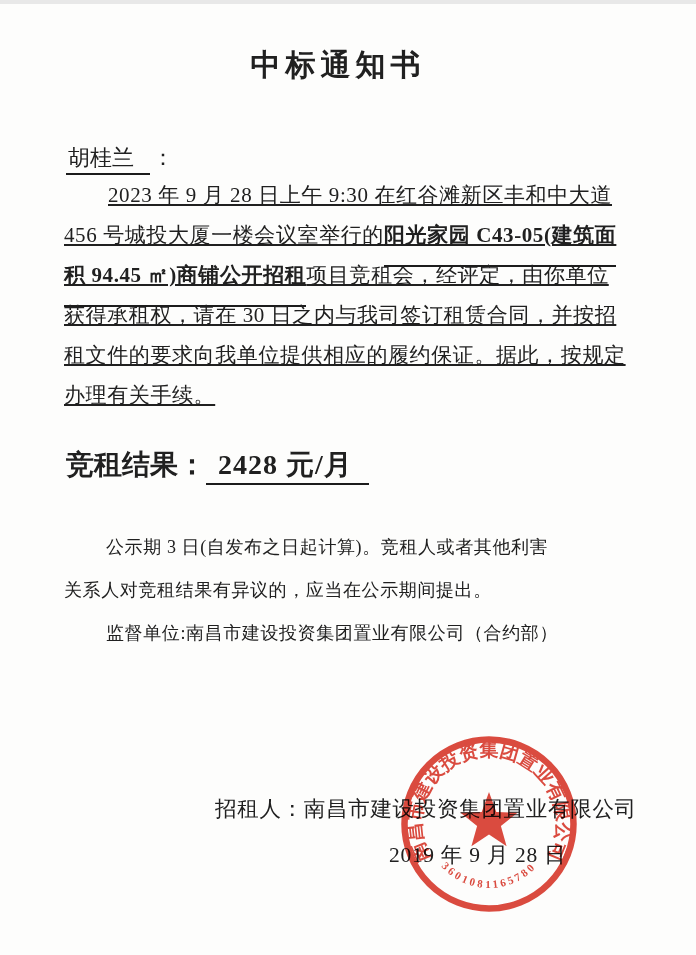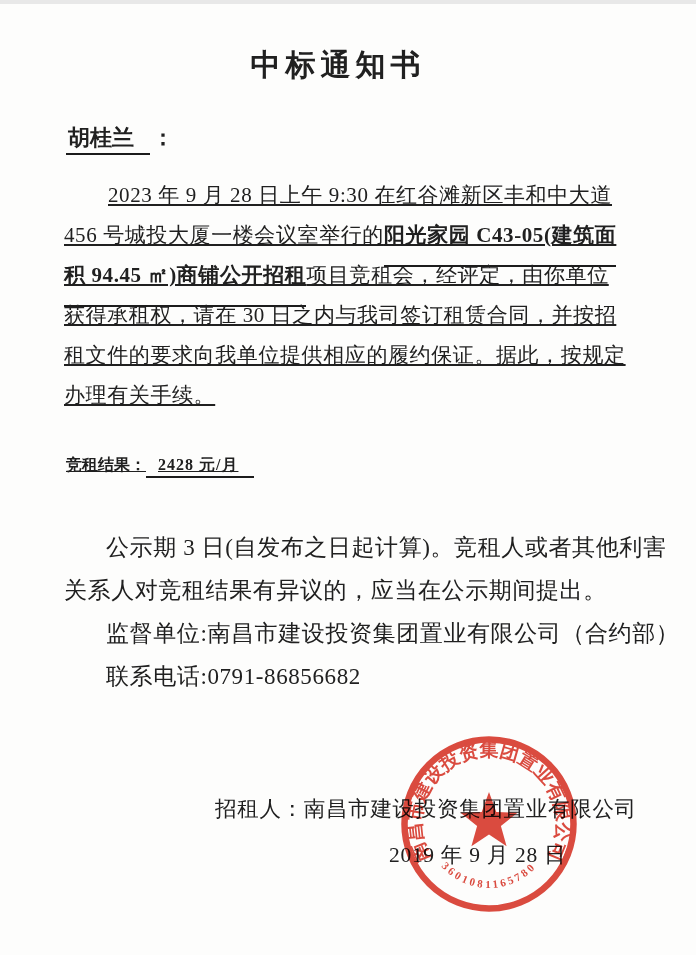--- a/index.html
+++ b/index.html
@@ -13,44 +13,44 @@
     color:#202020;
   }
   
   .doc-title{
     position:absolute;top:41px;left:0;width:676px;
     text-align:center;
     font-size:30px;font-weight:700;letter-spacing:5px;
   }
   
   .addressee{
-    position:absolute;left:66px;top:120px;
-    font-size:22px;font-weight:700;line-height:28px;white-space:nowrap;
+    position:absolute;left:66px;top:140px;
+    font-size:22px;font-weight:400;line-height:28px;white-space:nowrap;
   }
   .u-name{border-bottom:2.5px solid #1c1c1c;padding:0 16px 3px 2px;}
   .addr-colon{margin-left:2px;}
   
   .body-para{position:absolute;left:64px;top:171px;width:548px;}
   .body-para .line{
     height:40px;line-height:40px;white-space:nowrap;
     font-size:21px;letter-spacing:0.6px;text-decoration:underline;
   }
   .body-para .line.indent{text-indent:44px;}
   .em{font-weight:700;border-bottom:2.5px solid #1c1c1c;padding-bottom:18px;}
   
   .result-line{
     position:absolute;left:66px;top:446px;
-    font-size:16px;font-weight:700;line-height:30px;white-space:nowrap;text-decoration:underline;
+    font-size:28px;font-weight:700;line-height:30px;white-space:nowrap;
   }
   .u-val{border-bottom:2.5px solid #1c1c1c;padding:0 16px 3px 12px;letter-spacing:1px;}
   
   .notice-para{position:absolute;left:64px;top:522px;width:560px;}
   .notice-para .nline{
     height:43px;line-height:43px;white-space:nowrap;
-    font-size:23px;letter-spacing:0.6px;
+    font-size:18px;letter-spacing:0.6px;
   }
   .notice-para .nline.indent{text-indent:42px;}
   
   .lessor-line{
     position:absolute;left:215px;top:792px;
     font-size:21.5px;letter-spacing:0.7px;line-height:26px;white-space:nowrap;
   }
   .date-line{
     position:absolute;left:389px;top:838px;
     font-size:21.5px;letter-spacing:0.7px;line-height:26px;white-space:nowrap;
@@ -95,21 +95,20 @@
   </div>
 
   <div class="result-line">
     <span>竞租结果：</span><span class="u-val">2428 元/月</span>
   </div>
 
   <div class="notice-para">
     <div class="nline indent">公示期 3 日(自发布之日起计算)。竞租人或者其他利害</div>
     <div class="nline">关系人对竞租结果有异议的，应当在公示期间提出。</div>
     <div class="nline indent">监督单位:南昌市建设投资集团置业有限公司（合约部）</div>
-    <div class="nline indent">联系电话:0791-86856682</div>
   </div>
 
   <div class="lessor-line">招租人：南昌市建设投资集团置业有限公司</div>
 
   <div class="date-line">2019 年 9 月 28 日</div>
 
   <svg class="seal" viewBox="0 0 190 190" xmlns="http://www.w3.org/2000/svg" xmlns:xlink="http://www.w3.org/1999/xlink">
     <defs>
       <path id="sealArcTop" d="M 39.3 134 A 68 68 0 1 1 150.7 134" fill="none"></path>
       <path id="sealArcBottom" d="M 44.6 134.4 A 64 64 0 0 0 145.4 134.4" fill="none"></path>

